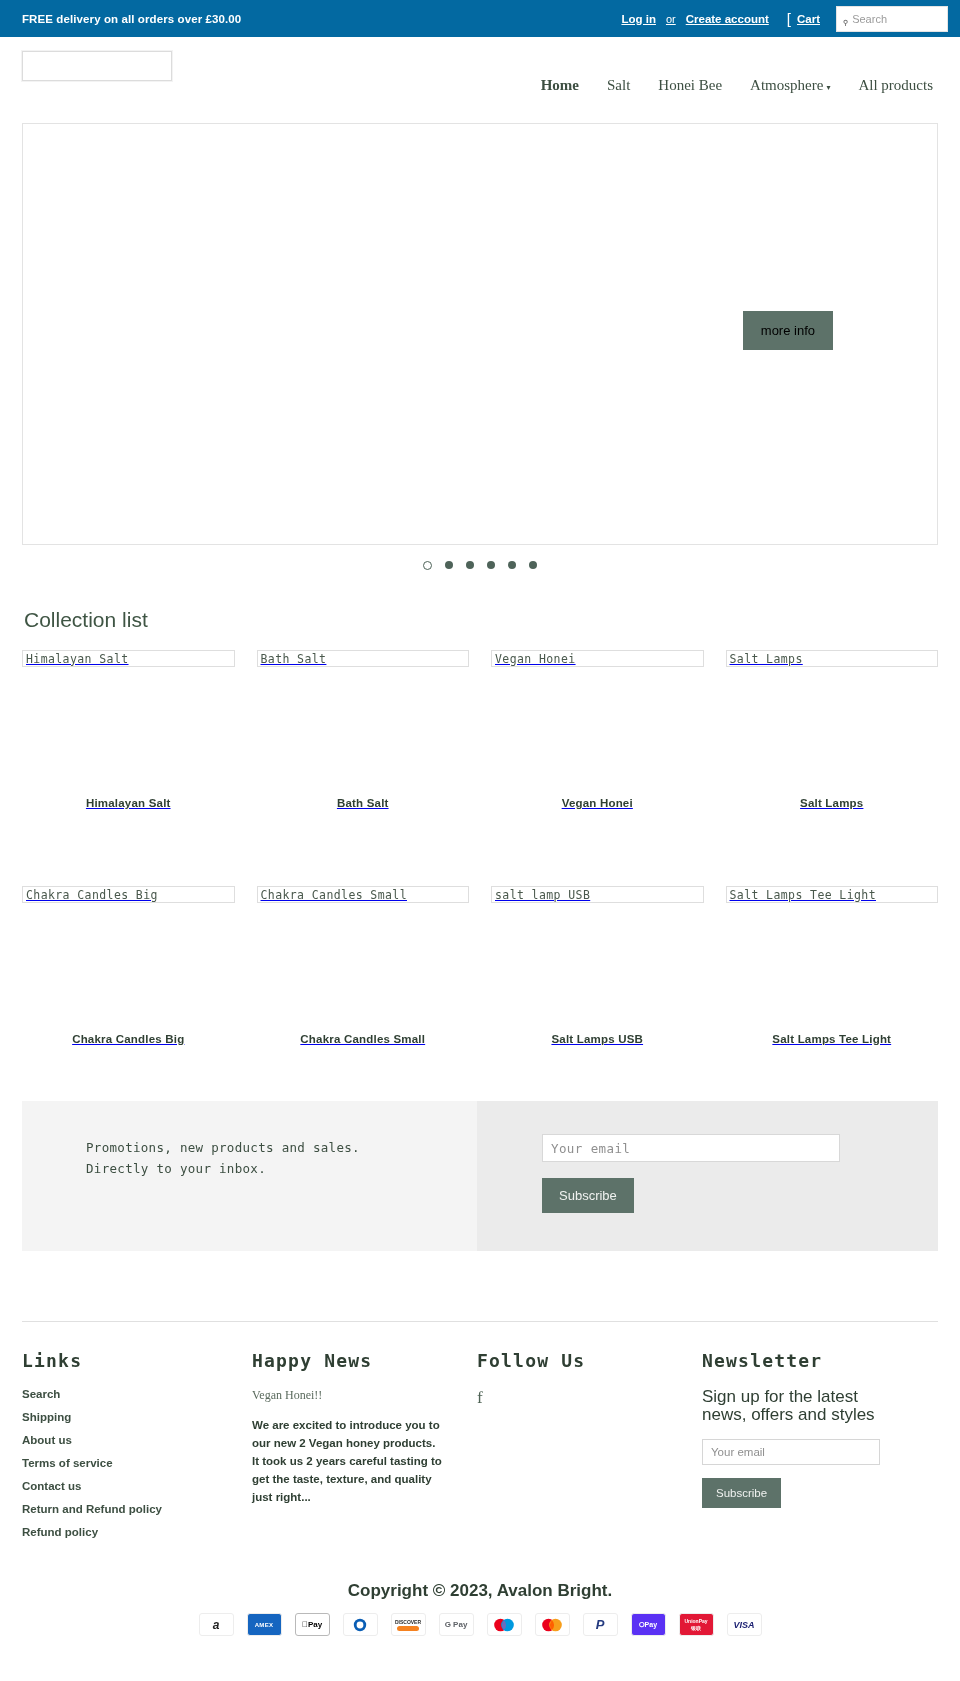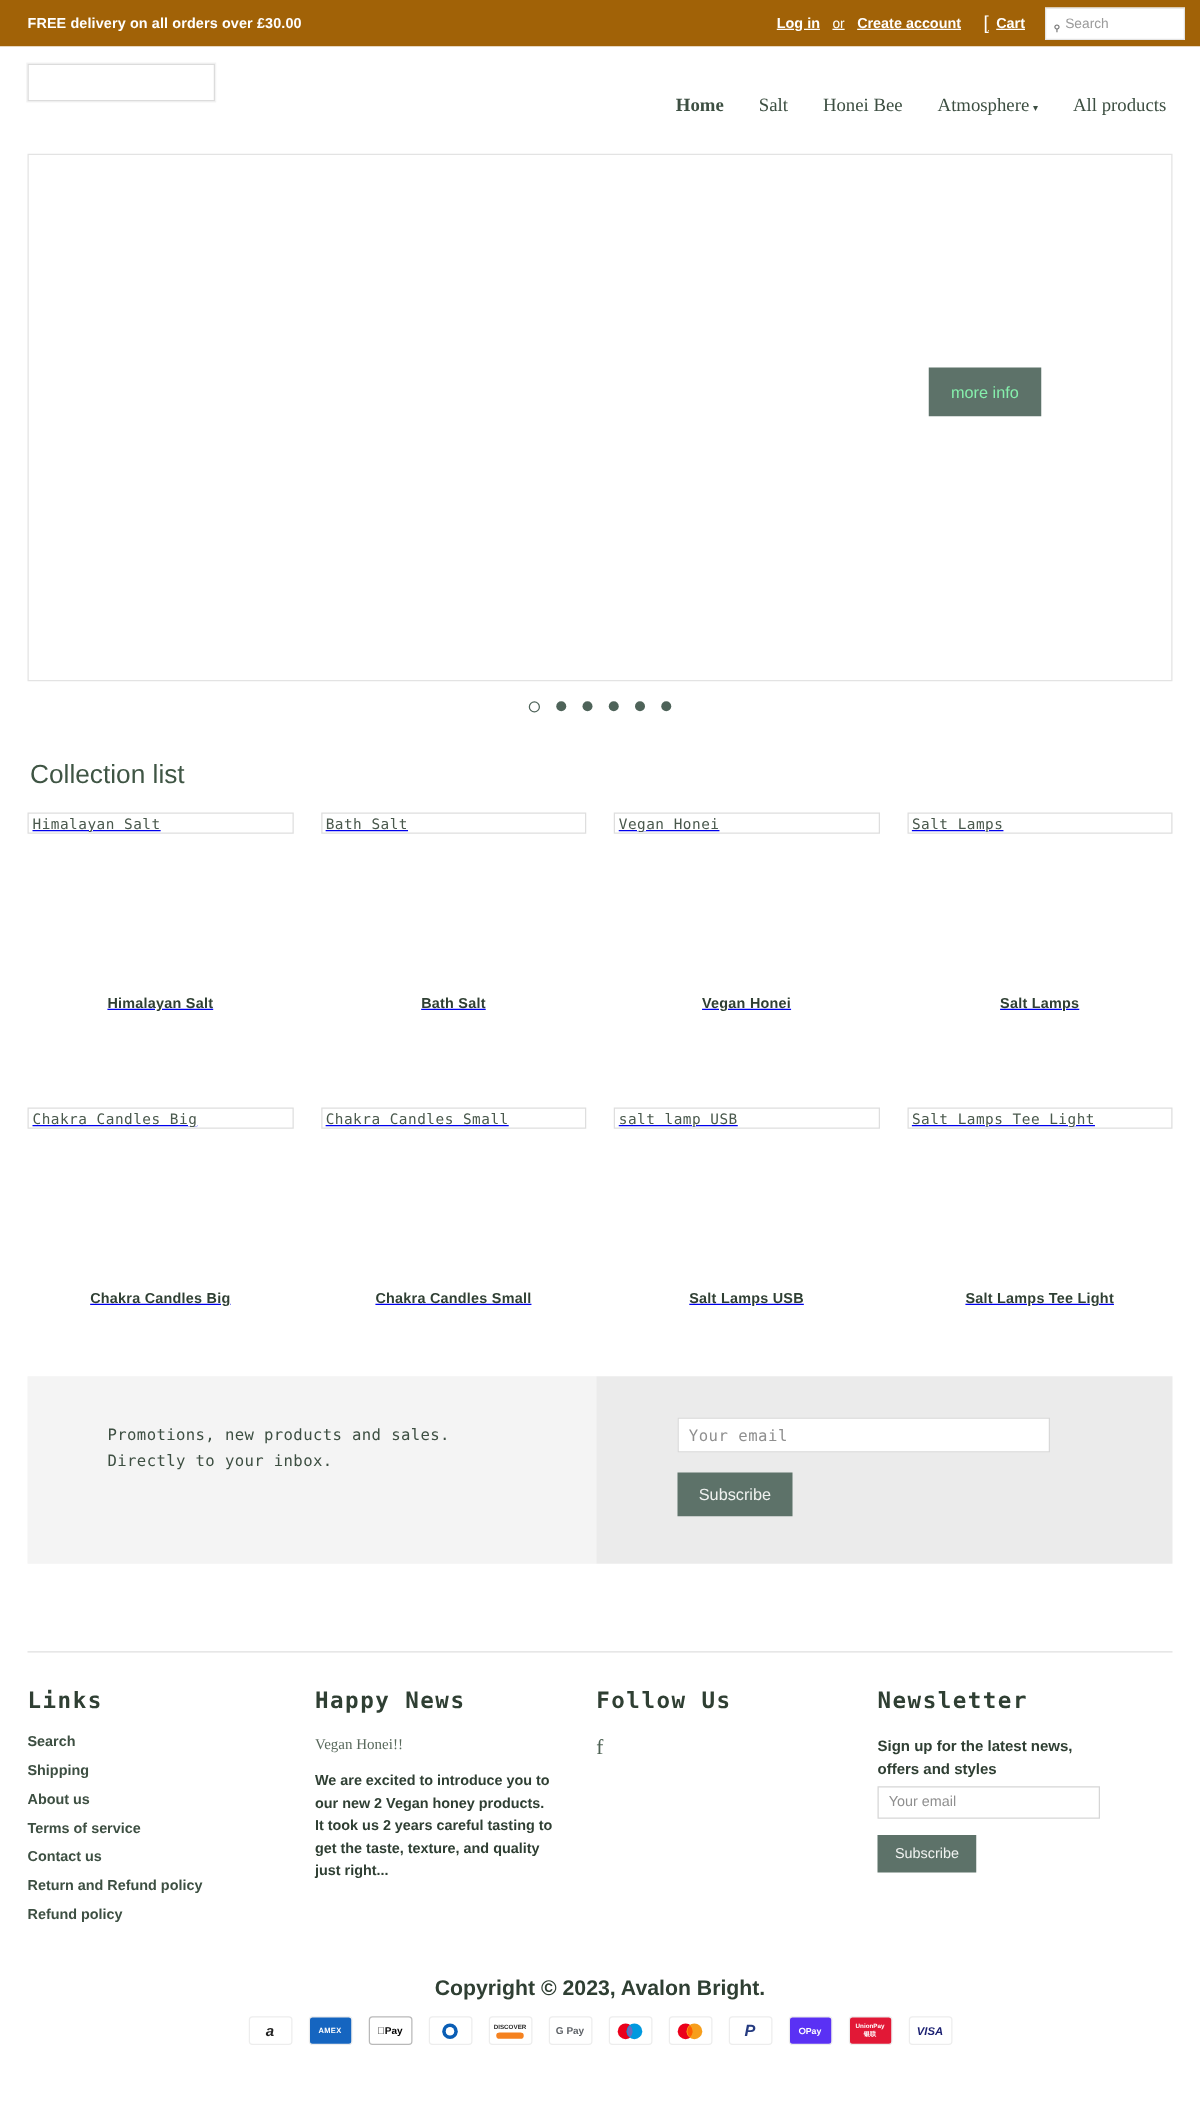--- a/index.html
+++ b/index.html
@@ -8,21 +8,21 @@
     width:960px; height:1681px;
     background:#ffffff;
     font-family:"Liberation Sans", sans-serif;
     color:#3d4f42;
     overflow:hidden;
   }
   .mono { font-family:"DejaVu Sans Mono","Liberation Mono", monospace; }
 
   
   .announce {
-    height:37px; background:#a16207; color:#ffffff;
+    height:37px; background:#0369a1; color:#ffffff;
     display:flex; align-items:center; padding:0 12px;
     font-size:11.5px; font-weight:bold; position:relative;
   }
   .announce-text { letter-spacing:.1px; margin-left:10px; }
   .announce-right {
     margin-left:auto; display:flex; align-items:center; gap:10px;
     font-size:11.5px; font-weight:bold;text-decoration:underline;
   }
   .announce-right a { color:#fff; text-decoration:none; }
   .acct-sep { font-weight:normal; font-size:11px; }
@@ -50,22 +50,22 @@
   .nav a.active { font-weight:bold; }
   .caret { font-size:8px; margin-left:3px; }
 
   
   .hero-wrap { padding:0 22px; }
   .hero {
     height:422px; border:1px solid #e3e3e3; background:#fff;
     position:relative;
   }
   .hero-btn {
-    position:absolute; right:104px; top:170px;
-    background:#5d7269; color:#86efac; border:none;
+    position:absolute; right:104px; top:187px;
+    background:#5d7269; color:#000000; border:none;
     padding:12px 18px; font-size:13px; cursor:pointer;
     font-family:"Liberation Sans", sans-serif;
   }
   .dots { display:flex; justify-content:center; gap:13px; margin-top:16px; }
   .dot { width:8px; height:8px; border-radius:50%; background:#4e6359; }
   .dot.active { background:transparent; border:1.5px solid #4e6359; width:9px; height:9px;}
 
   
   .section { padding:0 22px; }
   .section-title {
@@ -115,21 +115,21 @@
   .footer-cols { display:grid; grid-template-columns:230px 225px 225px 1fr; }
   .fcol-title {
     font-size:18px; font-weight:bold; color:#2f3f33;
     letter-spacing:1.2px; margin-bottom:17px;
     font-family:"DejaVu Sans Mono","Liberation Mono", monospace;
   }
   .flink { display:block; font-size:11.5px; color:#3d4f42; text-decoration:none; margin-bottom:11px; font-weight:bold; }
   .news-title { font-size:12px; color:#5a6a5d; margin-bottom:13px; font-family:"Liberation Serif",serif; }
   .news-body { font-size:11.5px; color:#2f3f33; line-height:18px; font-weight:bold; max-width:192px; }
   .fb-icon { font-size:17px; color:#4f6355; font-family:"Liberation Serif", serif; }
-  .fnews-text { font-size:12px; color:#2f3f33; font-weight:bold; line-height:18px; max-width:180px; margin-bottom:5px; }
+  .fnews-text { font-size:17px; color:#2f3f33; font-weight:normal; line-height:18px; max-width:180px; margin-bottom:15px; }
   .fnews-input {
     width:178px; height:26px; border:1px solid #d6d6d6; background:#fff;
     display:flex; align-items:center; padding:0 8px; font-size:11.5px; color:#8f8f8f;
   }
   .fnews-btn {
     margin-top:13px; background:#5d7269; color:#f0f2f0; border:none;
     padding:9px 14px; font-size:11.5px; cursor:pointer;
     font-family:"Liberation Sans", sans-serif;
   }
   .copyright { text-align:center; font-size:17px; font-weight:bold; color:#2f3f33; margin-top:32px; }

